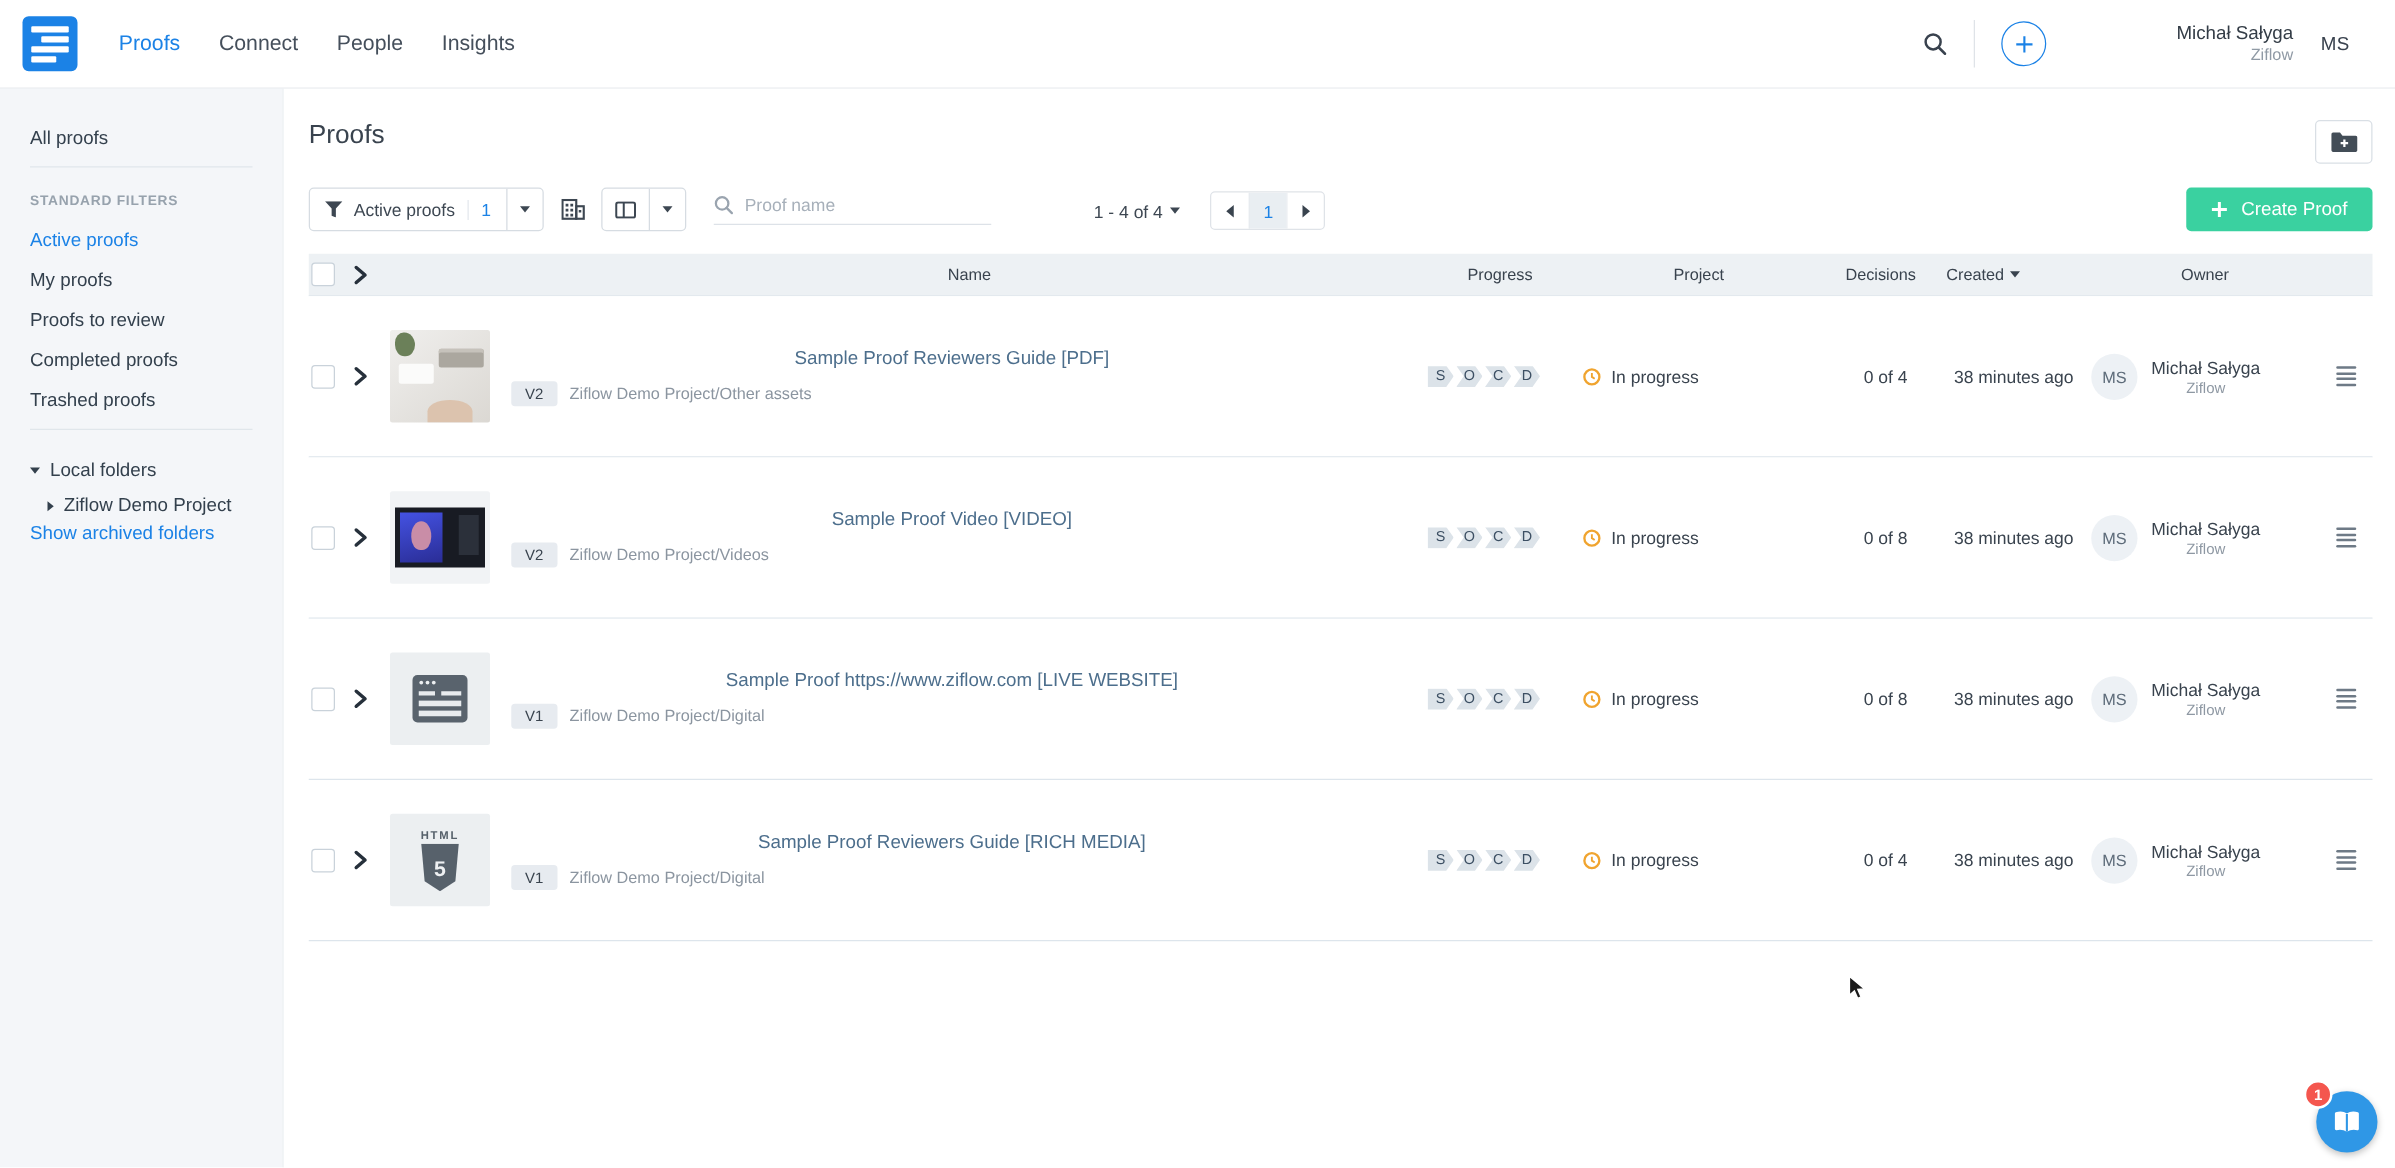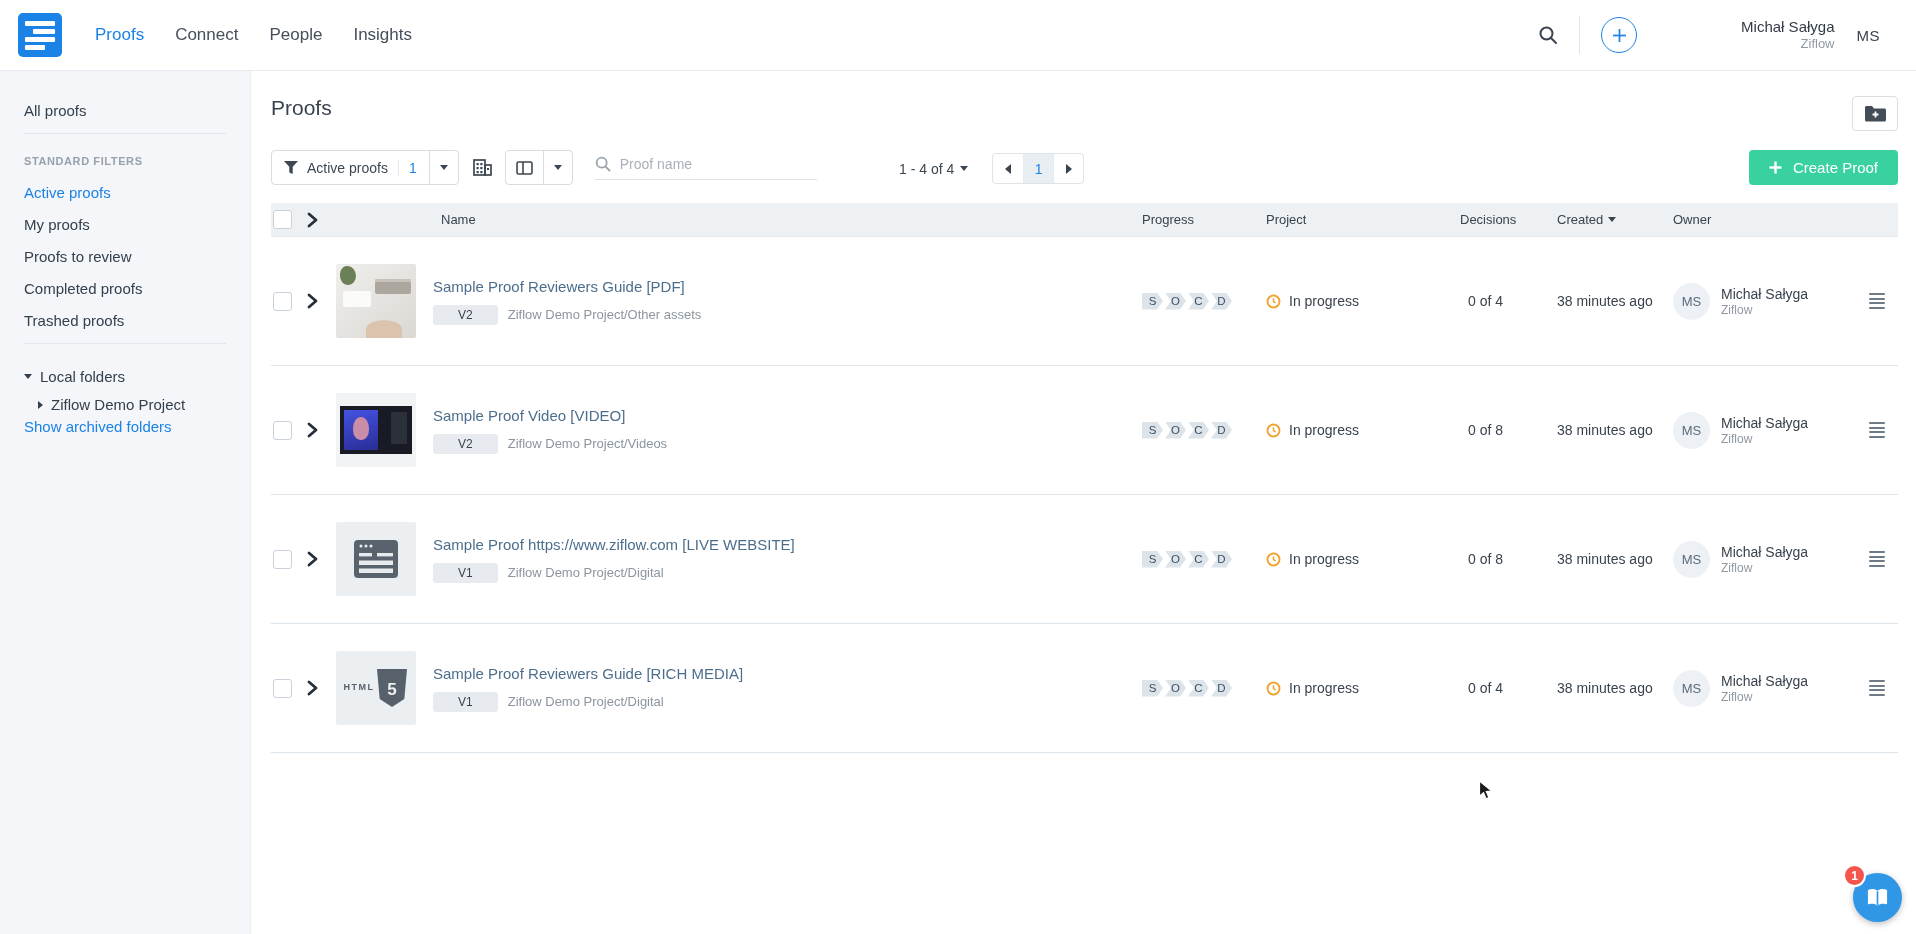--- a/index.html
+++ b/index.html
@@ -26,21 +26,21 @@
   .nav-divider { width:1px; height:38px; background:#dfe3e8; margin:0 21px; }
   .plus-btn { width:36px; height:36px; border-radius:50%; border:1.5px solid #1b82e6;
     background:#fff; display:flex; align-items:center; justify-content:center; cursor:pointer; }
   .user-block { margin-left:104px; text-align:right; line-height:1.25; cursor:pointer; }
   .user-name { font-size:15px; color:#333c46; }
   .user-company { font-size:13px; color:#909aa5; }
   .user-initials { margin-left:22px; font-size:15px; color:#39424e; letter-spacing:.5px; cursor:pointer; }
 
   
   .layout { display:flex; height:863px; }
-  .sidebar { width:251px; flex-shrink:0; background:#f4f6f9; border-right:1px solid #eceff2;
+  .sidebar { width:227px; flex-shrink:0; background:#f4f6f9; border-right:1px solid #eceff2;
     padding:30px 0 0 24px; font-size:15px; color:#33404d; }
   .side-link { display:block; margin-bottom:13px; line-height:19px; cursor:pointer; color:#33404d; text-decoration:none; }
   .side-link.active { color:#1b82e6; }
   .side-link.blue { color:#1b82e6; }
   .side-divider { border-top:1px solid #e0e6eb; margin:7px 24px 21px 0; }
   .side-heading { font-size:11px; font-weight:bold; letter-spacing:.6px; color:#97a2ad; margin-bottom:16px; }
   .folder-row { display:flex; align-items:center; gap:8px; margin-top:24px; margin-bottom:11px; cursor:pointer; }
   .tri-down { width:0; height:0; border-left:4.5px solid transparent; border-right:4.5px solid transparent; border-top:5.5px solid #33404d; }
   .tri-right { width:0; height:0; border-top:4.5px solid transparent; border-bottom:4.5px solid transparent; border-left:5.5px solid #33404d; }
   .folder-child { display:flex; align-items:center; gap:8px; margin-left:14px; margin-bottom:4px; cursor:pointer; }
@@ -77,21 +77,21 @@
   .pager > div + div { border-left:1px solid #e7ebef; }
   .pager .page-num { background:#e9eef2; color:#1b82e6; font-size:14px; }
   .tri-l { width:0; height:0; border-top:5px solid transparent; border-bottom:5px solid transparent; border-right:6px solid #39434e; }
   .tri-r { width:0; height:0; border-top:5px solid transparent; border-bottom:5px solid transparent; border-left:6px solid #39434e; }
 
   .create-btn { position:absolute; right:0; top:0; height:35px; background:#3ad1a0; color:#fff;
     border:none; border-radius:4px; padding:16px 20px; font-size:15px; font-family:"Liberation Sans",sans-serif;
     display:flex; align-items:center; gap:11px; cursor:pointer; }
 
   
-  .table { margin-top:18px; }
+  .table { margin-top:18px;text-align:center; }
   .grid-cols { display:grid; grid-template-columns:35px 30px 97px 1fr 124px 194px 97px 116px 190px 43px; align-items:center; }
   .thead { height:34px; background:#edf1f4; font-size:13px; color:#39434e; border-bottom:1px solid #e3e9ee; }
   .thead .hcell { padding-left:8px; }
   .hcell.sortable { display:flex; align-items:center; gap:5px; cursor:pointer; }
   .sort-tri { width:0; height:0; border-left:4px solid transparent; border-right:4px solid transparent; border-top:5px solid #39434e; }
   .checkbox { width:19px; height:19px; background:#fff; border:1px solid #c9d2da; border-radius:3px; display:inline-block; cursor:pointer; }
   .c-check { display:flex; justify-content:flex-start; padding-left:2px; }
   .c-expand { display:flex; }
   .trow { height:129px; border-bottom:1px solid #dde5ec; background:#fff; }
 
@@ -99,27 +99,27 @@
   .thumb-photo { background:linear-gradient(140deg,#f0efed 0%,#dbd8d3 100%); }
   .tp-plant  { position:absolute; left:4px; top:2px; width:16px; height:19px; background:#6b8059; border-radius:45% 55% 50% 50%; }
   .tp-laptop { position:absolute; right:5px; top:15px; width:36px; height:15px; background:#aba79f; border-radius:2px; box-shadow:inset 0 3px 0 #c6c2bb; }
   .tp-card   { position:absolute; left:7px; top:27px; width:28px; height:16px; background:#fbfbfa; border-radius:2px; }
   .tp-hands  { position:absolute; left:30px; bottom:0; width:36px; height:18px; background:#dcc3ae; border-radius:50% 50% 0 0; }
   .thumb-video { background:#f1f3f5; display:flex; align-items:center; justify-content:center; }
   .tv-frame    { width:72px; height:48px; background:#181b23; position:relative; }
   .tv-portrait { position:absolute; left:4px; top:4px; width:34px; height:40px; background:linear-gradient(165deg,#4452e2 0%,#2a2d96 100%); }
   .tv-face     { position:absolute; left:13px; top:11px; width:16px; height:23px; background:#c98da7; border-radius:50% 50% 45% 45%; }
   .tv-panel    { position:absolute; right:5px; top:6px; width:16px; height:32px; background:#2b303a; }
-  .thumb-web, .thumb-html5 { background:#eceff1; display:flex; align-items:center; justify-content:center; flex-direction:row; }
+  .thumb-web, .thumb-html5 { background:#eceff1; display:flex; align-items:center; justify-content:center; flex-direction:column; }
   .html5-top { font-size:9px; font-weight:bold; letter-spacing:1.5px; color:#57616b; margin-bottom:2px; }
 
   .c-name { padding-right:20px; }
   .proof-name { font-size:15px; color:#4c6e8c; text-decoration:none; cursor:pointer; display:inline-block; }
   .name-meta { margin-top:9px; display:flex; align-items:center; }
-  .vbadge { background:#e7ebf0; color:#39434e; font-size:12px; border-radius:3px; padding:3px 25px; margin-right:10px; }
+  .vbadge { background:#e7ebf0; color:#39434e; font-size:12px; border-radius:3px; padding:3px 11px; margin-right:10px; }
   .path { font-size:13px; color:#8b95a0; }
 
   .c-progress { display:flex; gap:2px; padding-left:8px; }
   .stage { width:21px; height:17px; background:#dce3e9; color:#3c4f63; font-size:11.5px;
     display:flex; align-items:center; justify-content:center; cursor:default;
     clip-path:polygon(0 0, calc(100% - 6px) 0, 100% 50%, calc(100% - 6px) 100%, 0 100%, 6px 50%); }
   .c-progress .stage:first-child { clip-path:polygon(0 0, calc(100% - 6px) 0, 100% 50%, calc(100% - 6px) 100%, 0 100%); }
 
   .c-status { display:flex; align-items:center; gap:8px; font-size:14px; color:#39434e; padding-left:8px; }
   .c-decisions { font-size:14px; color:#39434e; padding-left:16px; }

